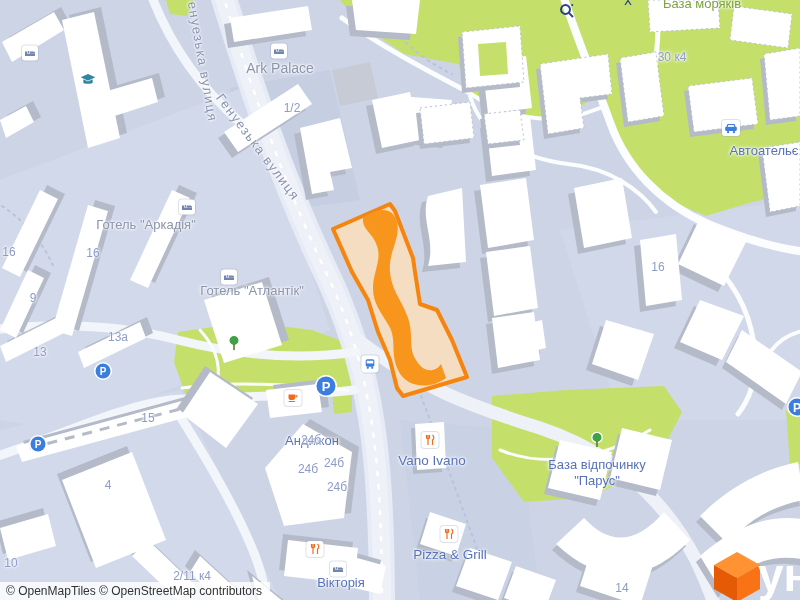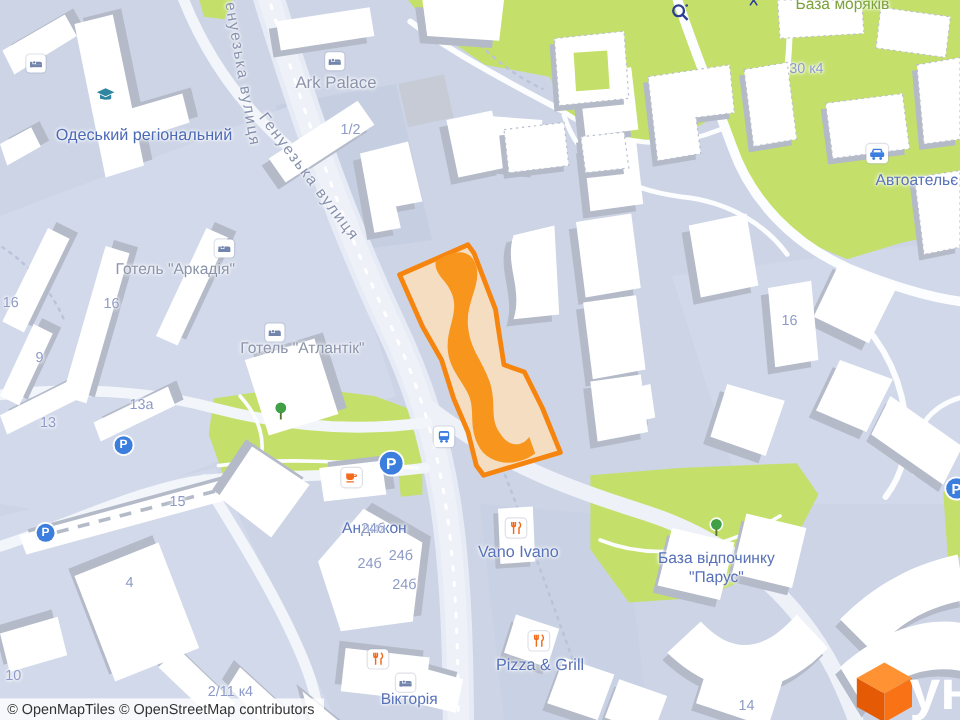--- a/index.html
+++ b/index.html
@@ -361,21 +361,20 @@
   <div class="ic" style="left:628px;top:1px">
     <svg width="12" height="14" viewBox="0 0 24 28" fill="none" stroke="#2c3f92" stroke-width="2.6">
         <circle cx="12" cy="4" r="3"></circle>
         <path d="M12 8v9M4 12h16M12 17l-6 9M12 17l6 9"></path>
       </svg>
   </div>
 </div>
 
 <div>
   <div class="lbl poi multi" style="left:120px;top:113px;color:#4c69b5">
-    <div>Одеський регіональний</div>
   </div>
 
   <div class="lbl street" style="left:202px;top:58px;transform:translate(-50%,-50%) rotate(80deg)">Генуезька вулиця</div>
   <div class="lbl street" style="left:258px;top:147px;transform:translate(-50%,-50%) rotate(53deg)">Генуезька вулиця</div>
 
   <div class="lbl hotel" style="left:280px;top:68px;font-size:14px">Ark Palace</div>
   <div class="lbl hotel" style="left:146px;top:224px">Готель "Аркадія"</div>
   <div class="lbl hotel" style="left:252px;top:290px">Готель "Атлантік"</div>
 
   <div class="lbl poi" style="left:312px;top:440px;font-size:13px">Андижон</div>

